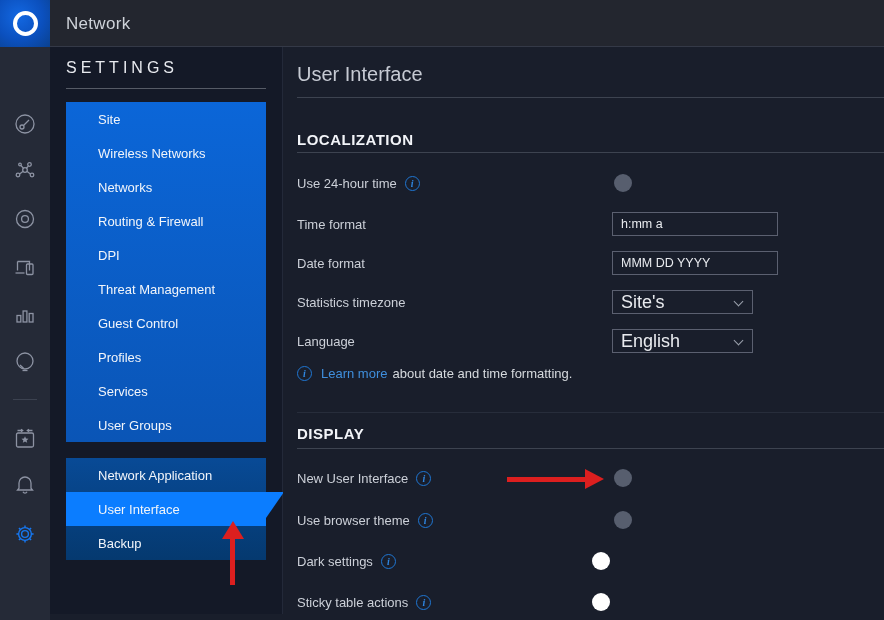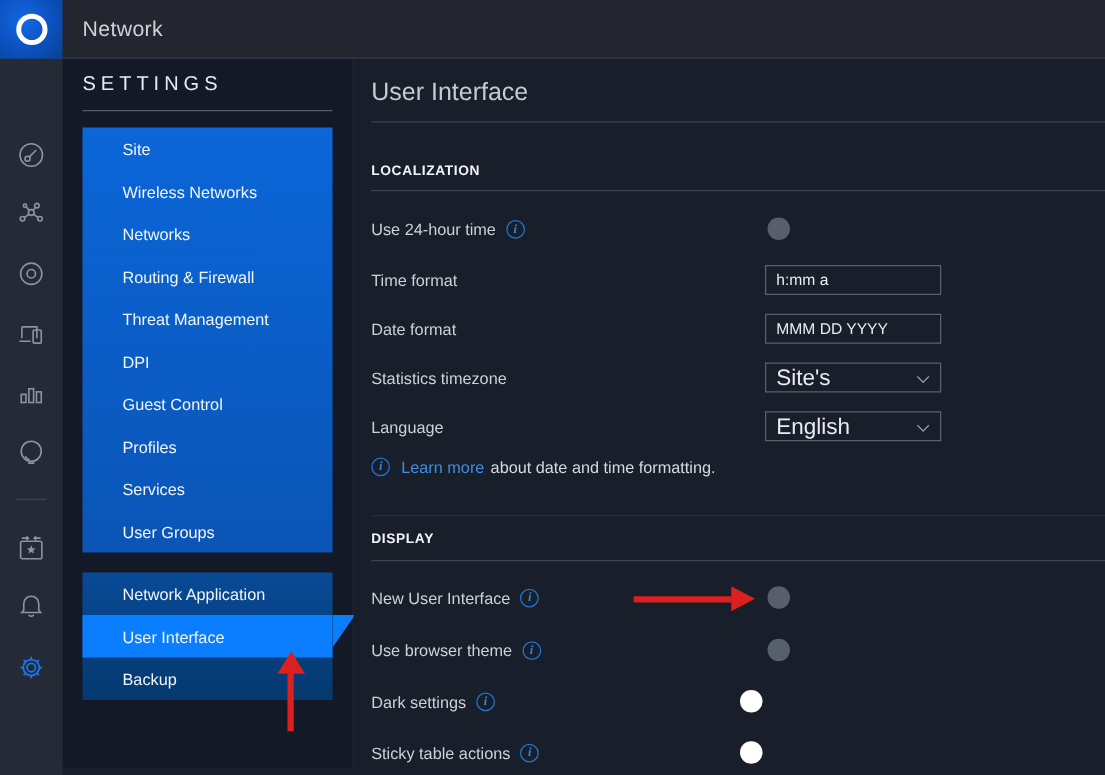--- a/index.html
+++ b/index.html
@@ -36,35 +36,35 @@
   .mi { position:relative; height:34px; display:flex; align-items:center;
     padding-left:32px; color:#f2f5fa; font-size:13px; cursor:pointer; white-space:nowrap; }
   .mi.sel { background:#0b7dff; }
   .notch { position:absolute; left:100%; top:0; width:18px; height:26px;
     background:#0b7dff; clip-path:polygon(0 0, 100% 0, 0 100%); }
   
   .main { position:absolute; left:283px; top:47px; width:601px; height:573px; background:#191e2b; }
   .page-title { position:absolute; left:14px; top:16px; font-size:20px; font-weight:300; color:#c6cad3; }
   .rule { position:absolute; left:14px; right:0; height:1px; background:#3d4350; }
   .rule.faint { background:#272d3b; }
-  .section-heading { position:absolute; left:14px; font-size:11px; font-weight:bold;
+  .section-heading { position:absolute; left:14px; font-size:15px; font-weight:bold;
     color:#f2f4f8; letter-spacing:.5px; }
   .row { position:absolute; left:14px; right:0; height:24px; display:flex; align-items:center; }
   .row .label { font-size:13px; color:#ccd0d8; display:flex; align-items:flex-end; }
   .info { display:inline-block; width:15px; height:15px; border:1px solid #1f76d2; border-radius:50%;
     color:#2f86e0; font-family:"Liberation Serif", serif; font-style:italic; font-weight:bold;
     font-size:10px; line-height:14px; text-align:center; margin-left:8px; cursor:pointer; flex:0 0 auto; }
   .ctl { position:absolute; left:315px; top:0; }
   .toggle { position:relative; width:40px; height:22px; border-radius:11px; background:#353b49;
     cursor:pointer; top:1px; }
   .toggle .knob { position:absolute; top:2px; left:2px; width:18px; height:18px; border-radius:50%;
     background:#575e6e; }
   .toggle.on { background:#0677ff; }
   .toggle.on .knob { left:auto; right:2px; background:#ffffff; }
-  .txt { width:141px; height:24px; background:transparent; border:1px solid #5b6070; color:#e9ebef;
+  .txt { width:166px; height:24px; background:transparent; border:1px solid #5b6070; color:#e9ebef;
     font-family:"Liberation Sans", sans-serif; font-size:12.5px; padding:0 8px; outline:none; }
   .select { position:relative; width:141px; height:24px; border:1px solid #5b6070; display:flex;
     align-items:center; padding:0 8px; font-size:18px; color:#e9ebef; cursor:pointer; }
   .chev { position:absolute; right:10px; top:7px; width:7px; height:7px;
     border-right:1.5px solid #9aa0ac; border-bottom:1.5px solid #9aa0ac; transform:rotate(45deg); }
   .note { position:absolute; left:14px; display:flex; align-items:center; font-size:13px; color:#d6dade; }
   .note .link { color:#3f8fdd; margin:0 5px 0 9px; cursor:pointer; }
   
   .arrow-v-head { position:absolute; left:222px; top:521px; width:0; height:0; z-index:9;
     border-left:11px solid transparent; border-right:11px solid transparent; border-bottom:18px solid #dc1f1f; }
@@ -159,22 +159,22 @@
 
   <div class="settings-panel">
     <div class="settings-heading">SETTINGS</div>
     <div class="settings-rule"></div>
     <div class="menu">
       <div class="menu-group1">
         <div class="mi">Site</div>
         <div class="mi">Wireless Networks</div>
         <div class="mi">Networks</div>
         <div class="mi">Routing &amp; Firewall</div>
+        <div class="mi">DPI</div>
         <div class="mi">Threat Management</div>
-        <div class="mi">DPI</div>
         <div class="mi">Guest Control</div>
         <div class="mi">Profiles</div>
         <div class="mi">Services</div>
         <div class="mi">User Groups</div>
       </div>
       <div class="menu-group2">
         <div class="mi">Network Application</div>
         <div class="mi sel">
           <span>User Interface</span>
           <span class="notch"></span>

